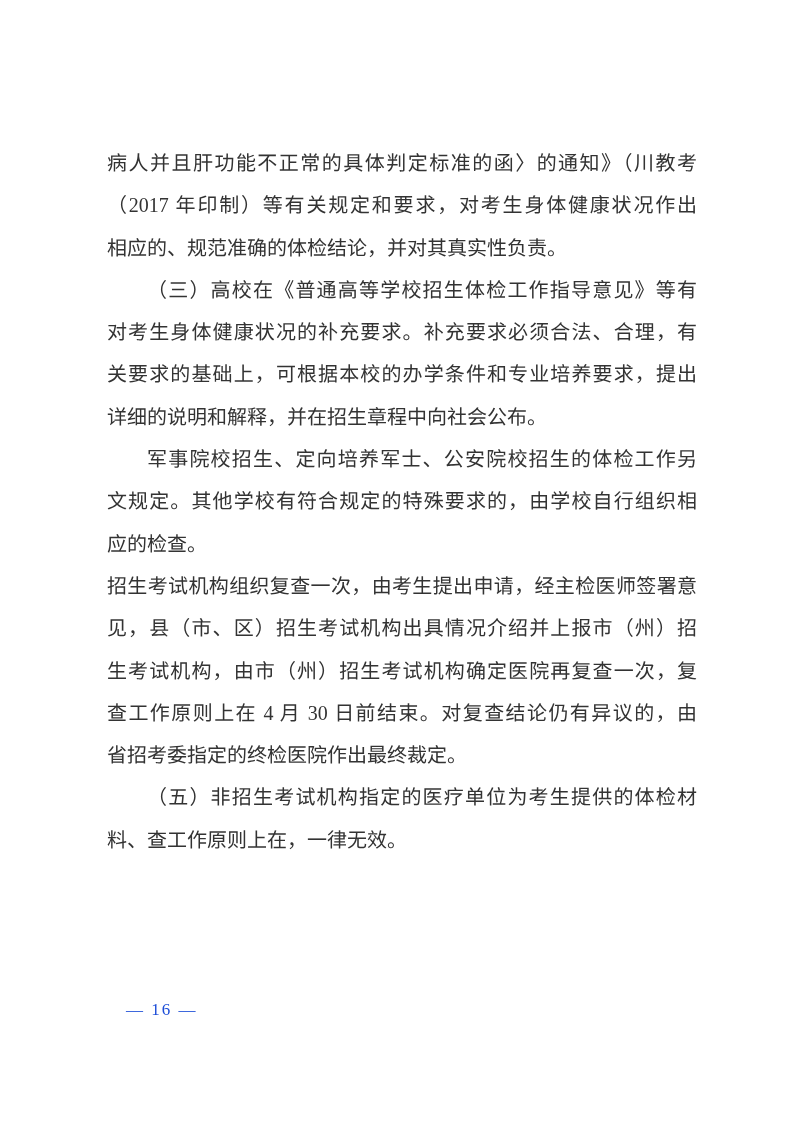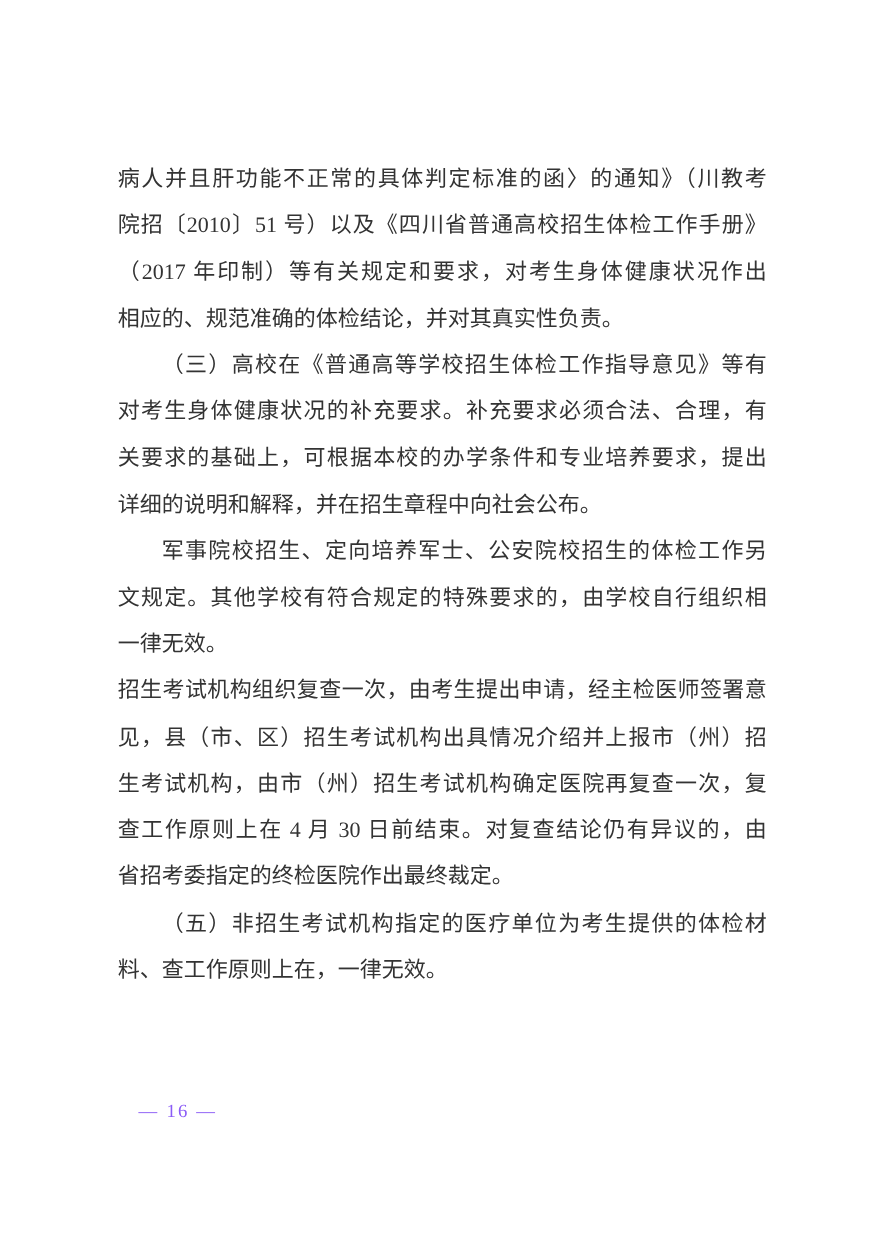--- a/index.html
+++ b/index.html
@@ -40,47 +40,46 @@
   .line.end {
     text-align-last: left;
   }
   .page-number {
     position: absolute;
     left: 126px;
     top: 997px;
     font-size: 17px;
     line-height: 26px;
     letter-spacing: 2px;
-    color: #8b5cf6;
+    color: #1d4ed8;
   }
 </style>
 </head>
 <body>
 
 <div class="page">
   <div class="content">
 
     <div class="para">
       <div class="line">病人并且肝功能不正常的具体判定标准的函〉的通知》（川教考</div>
-      <div class="line">院招〔2010〕51 号）以及《四川省普通高校招生体检工作手册》</div>
       <div class="line">（2017 年印制）等有关规定和要求，对考生身体健康状况作出</div>
       <div class="line end">相应的、规范准确的体检结论，并对其真实性负责。</div>
     </div>
 
     <div class="para">
       <div class="line indent">（三）高校在《普通高等学校招生体检工作指导意见》等有</div>
       <div class="line">对考生身体健康状况的补充要求。补充要求必须合法、合理，有</div>
       <div class="line">关要求的基础上，可根据本校的办学条件和专业培养要求，提出</div>
       <div class="line end">详细的说明和解释，并在招生章程中向社会公布。</div>
     </div>
 
     <div class="para">
       <div class="line indent">军事院校招生、定向培养军士、公安院校招生的体检工作另</div>
       <div class="line">文规定。其他学校有符合规定的特殊要求的，由学校自行组织相</div>
-      <div class="line end">一律无效。</div>
+      <div class="line end">应的检查。</div>
     </div>
 
     <div class="para">
       <div class="line">招生考试机构组织复查一次，由考生提出申请，经主检医师签署意</div>
       <div class="line">见，县（市、区）招生考试机构出具情况介绍并上报市（州）招</div>
       <div class="line">生考试机构，由市（州）招生考试机构确定医院再复查一次，复</div>
       <div class="line">查工作原则上在 4 月 30 日前结束。对复查结论仍有异议的，由</div>
       <div class="line end">省招考委指定的终检医院作出最终裁定。</div>
     </div>
 

